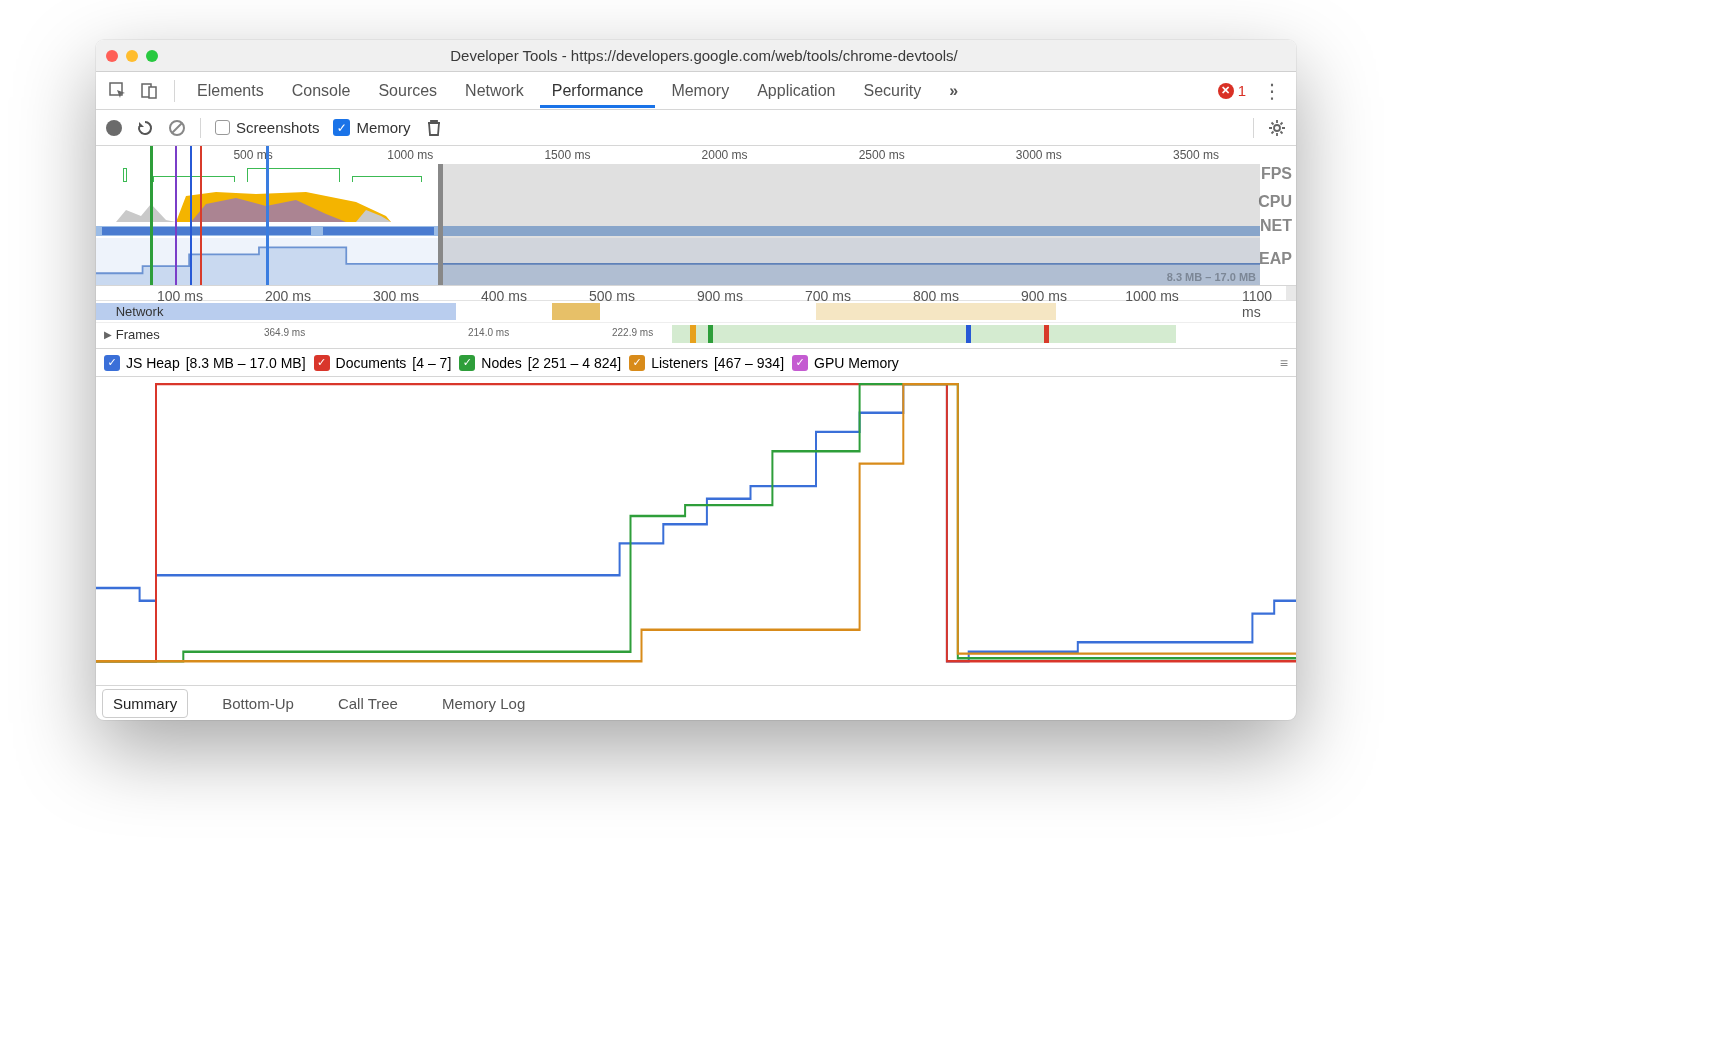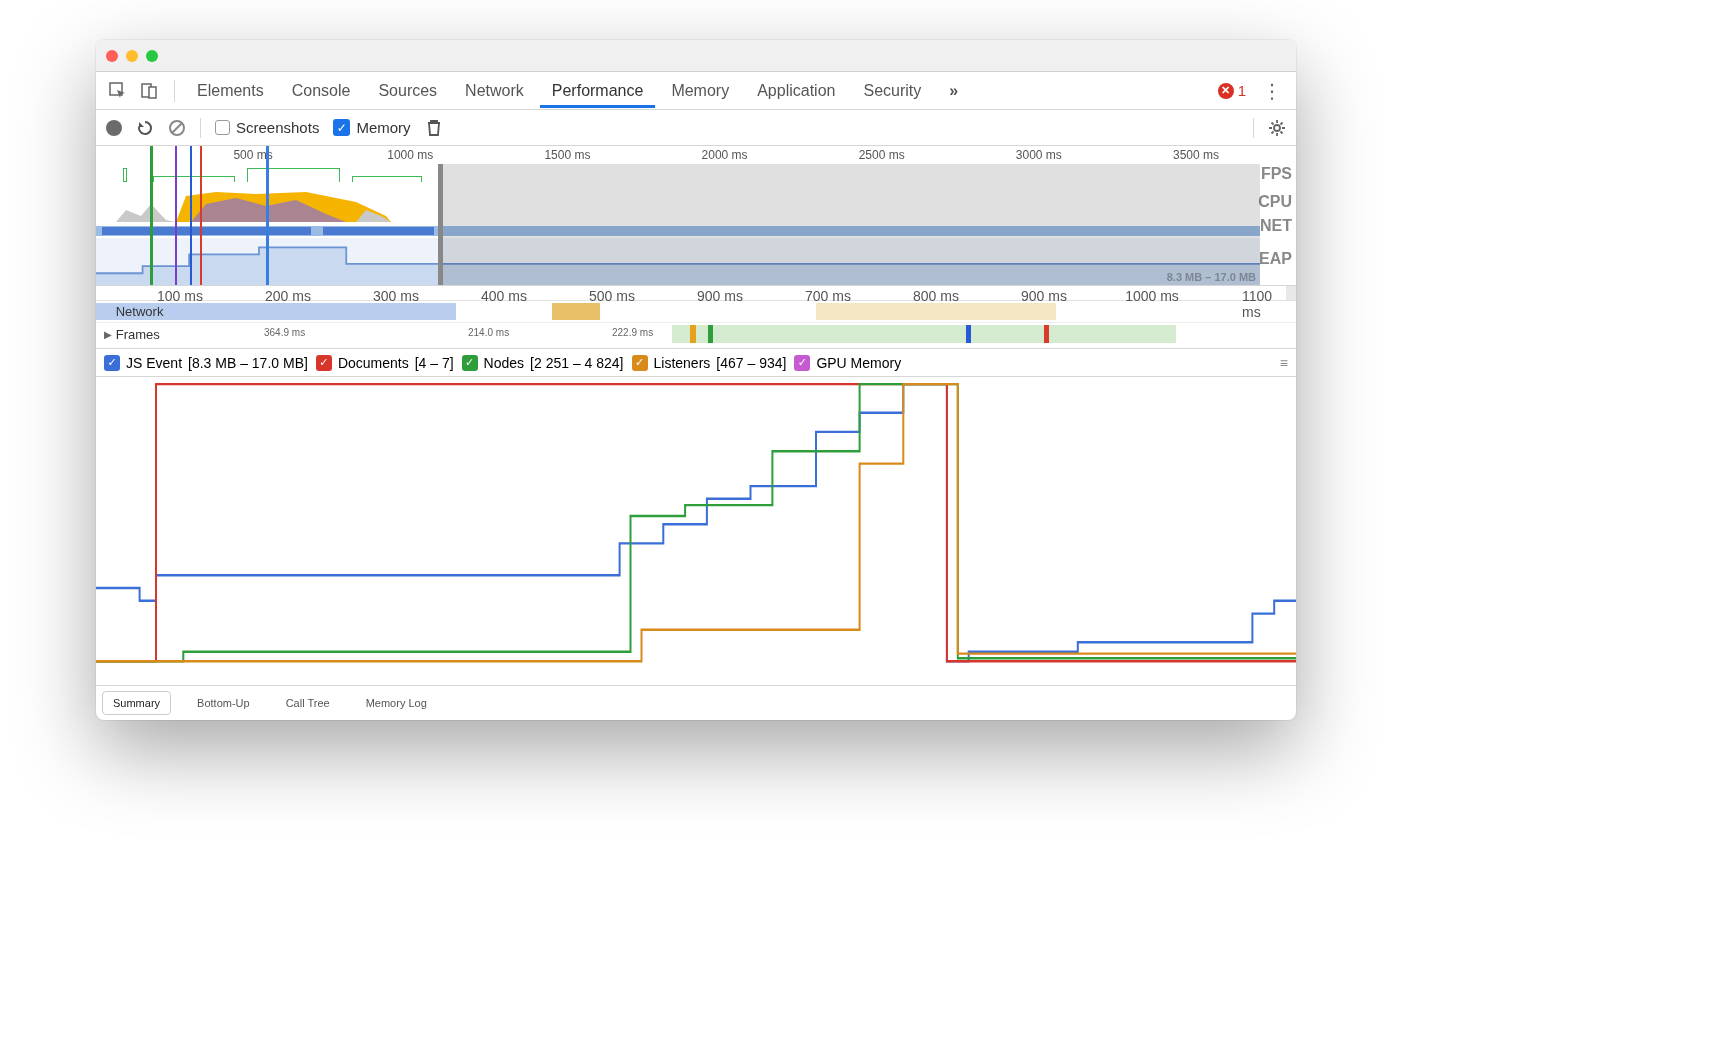--- a/index.html
+++ b/index.html
@@ -73,35 +73,36 @@
   .mem-legend { height:28px; border-bottom:1px solid #d6d6d6; display:flex; align-items:center; padding:0 8px; gap:8px; font-size:14px;}
   .mem-item { display:flex; align-items:center; gap:6px;}
   .chkbox { width:16px;height:16px;border-radius:3px;display:flex;align-items:center;justify-content:center;color:#fff;font-size:11px;}
   .mem-menu{margin-left:auto;color:#888;}
 
   
   .chart { flex:1; position:relative; border-bottom:1px solid #d6d6d6; overflow:hidden;}
   .chart svg { width:100%; height:100%; }
 
   
-  .bottom-tabs { height:34px; display:flex; align-items:center; padding:0 6px; gap:16px; font-size:11px; color:#555;}
+  .bottom-tabs { height:34px; display:flex; align-items:center; padding:0 6px; gap:24px; font-size:15px; color:#555;}
   .bottom-tabs .btab { padding:5px 10px;}
   .bottom-tabs .btab.active { background:#fff; border:1px solid #ccc; border-radius:4px; color:#222;}
 </style>
 </head>
 <body>
 
 <div class="window">
 
   <div class="titlebar">
     <div class="tl-dots">
       <div class="tl-dot tl-close"></div>
       <div class="tl-dot tl-min"></div>
       <div class="tl-dot tl-max"></div>
     </div>
+    <div class="tl-title">Developer Tools - https://developers.google.com/web/tools/chrome-devtools/</div>
     <div style="width:56px"></div>
   </div>
 
   <div class="tabs-row">
     <div class="icon-btn">
       <svg width="18" height="18" viewBox="0 0 18 18">
           <rect x="1" y="1" width="12" height="12" fill="none" stroke="#666" stroke-width="1.5"></rect>
           <path d="M8 8 L16 11 L12 12 L11 16 Z" fill="#666"></path>
         </svg>
     </div>
@@ -259,21 +260,21 @@
       <div class="slab" style="left:49.5%;width:0.5%;background:#e7a11d"></div>
       <div class="slab" style="left:51%;width:0.4%;background:#2e9e3a"></div>
       <div class="slab" style="left:72.5%;width:0.4%;background:#2759d6"></div>
       <div class="slab" style="left:79%;width:0.4%;background:#d83b2b"></div>
     </div>
   </div>
 
   <div class="mem-legend">
     <div class="mem-item">
       <span class="chkbox" style="background:#3a6fd8">✓</span>
-      <span>JS Event</span>
+      <span>JS Heap</span>
       <span>[8.3 MB – 17.0 MB]</span>
     </div>
     <div class="mem-item">
       <span class="chkbox" style="background:#d9362b">✓</span>
       <span>Documents</span>
       <span>[4 – 7]</span>
     </div>
     <div class="mem-item">
       <span class="chkbox" style="background:#2e9e3a">✓</span>
       <span>Nodes</span>

